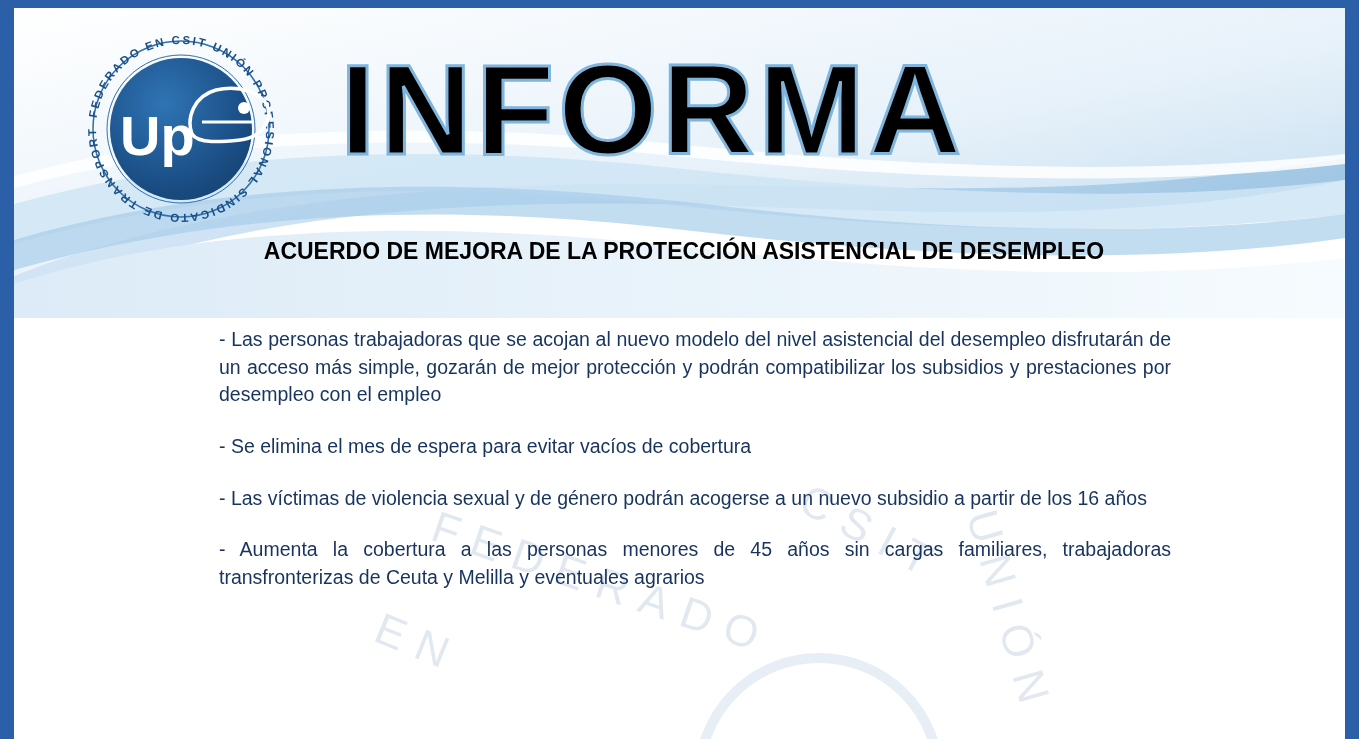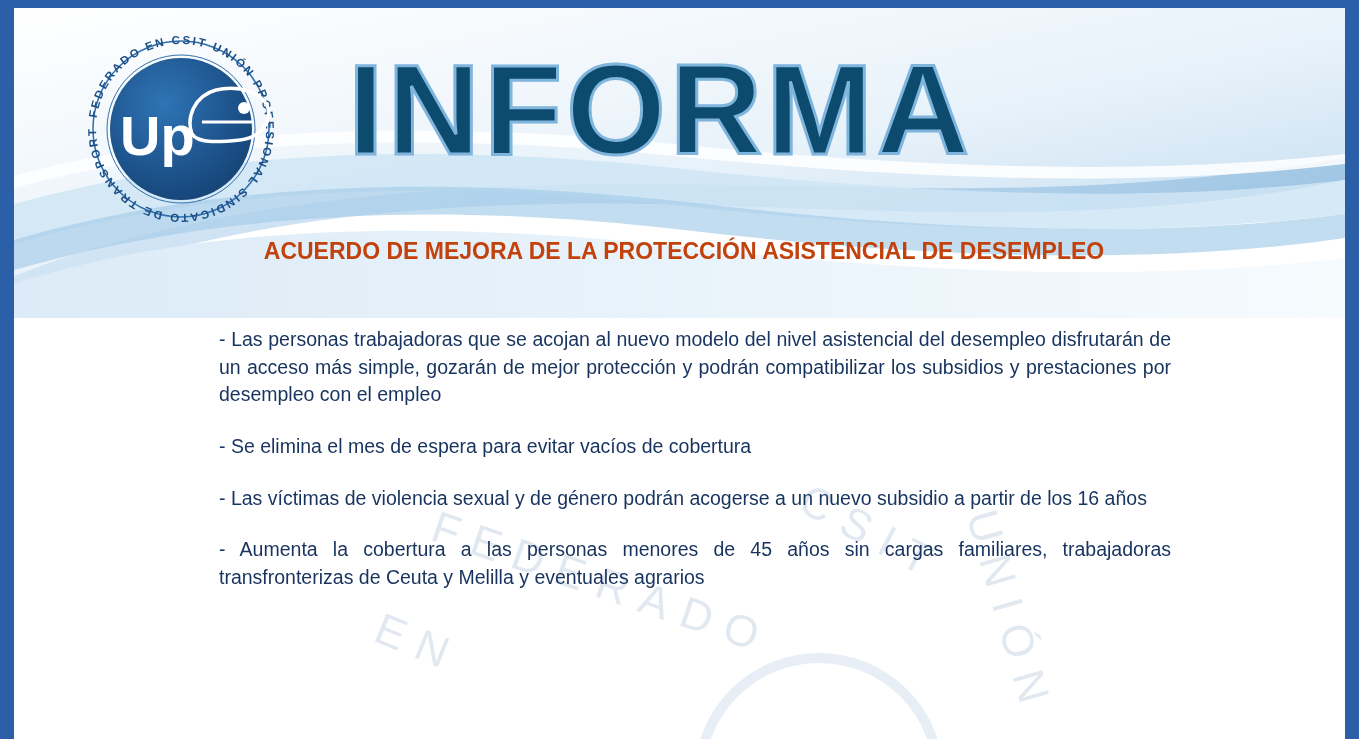--- a/index.html
+++ b/index.html
@@ -32,26 +32,26 @@
     width: 1331px;
     height: 310px;
     overflow: hidden;
   }
   .banner svg {
     display: block;
   }
 
   .informa-word {
     position: absolute;
-    left: 334px;
+    left: 326px;
     top: 38px;
     font-size: 128px;
     font-weight: bold;
     letter-spacing: 4px;
-    color: #0c4a6e;
+    color: #000000;
     -webkit-text-stroke: 3px #7fb5dd;
     font-family: "Liberation Sans", sans-serif;
     line-height: 1;
     white-space: nowrap;
   }
 
   
   .logo {
     position: absolute;
     left: 72px;
@@ -86,21 +86,21 @@
 
   
   .doc-title {
     position: absolute;
     left: 150px;
     top: 228px;
     width: 1040px;
     text-align: center;
     font-size: 23px;
     font-weight: bold;
-    color: #c2410c;
+    color: #000000;
     line-height: 1.32;
     font-family: "Liberation Sans", sans-serif;
   }
 
   
   .body-text {
     position: absolute;
     left: 205px;
     top: 318px;
     width: 952px;

